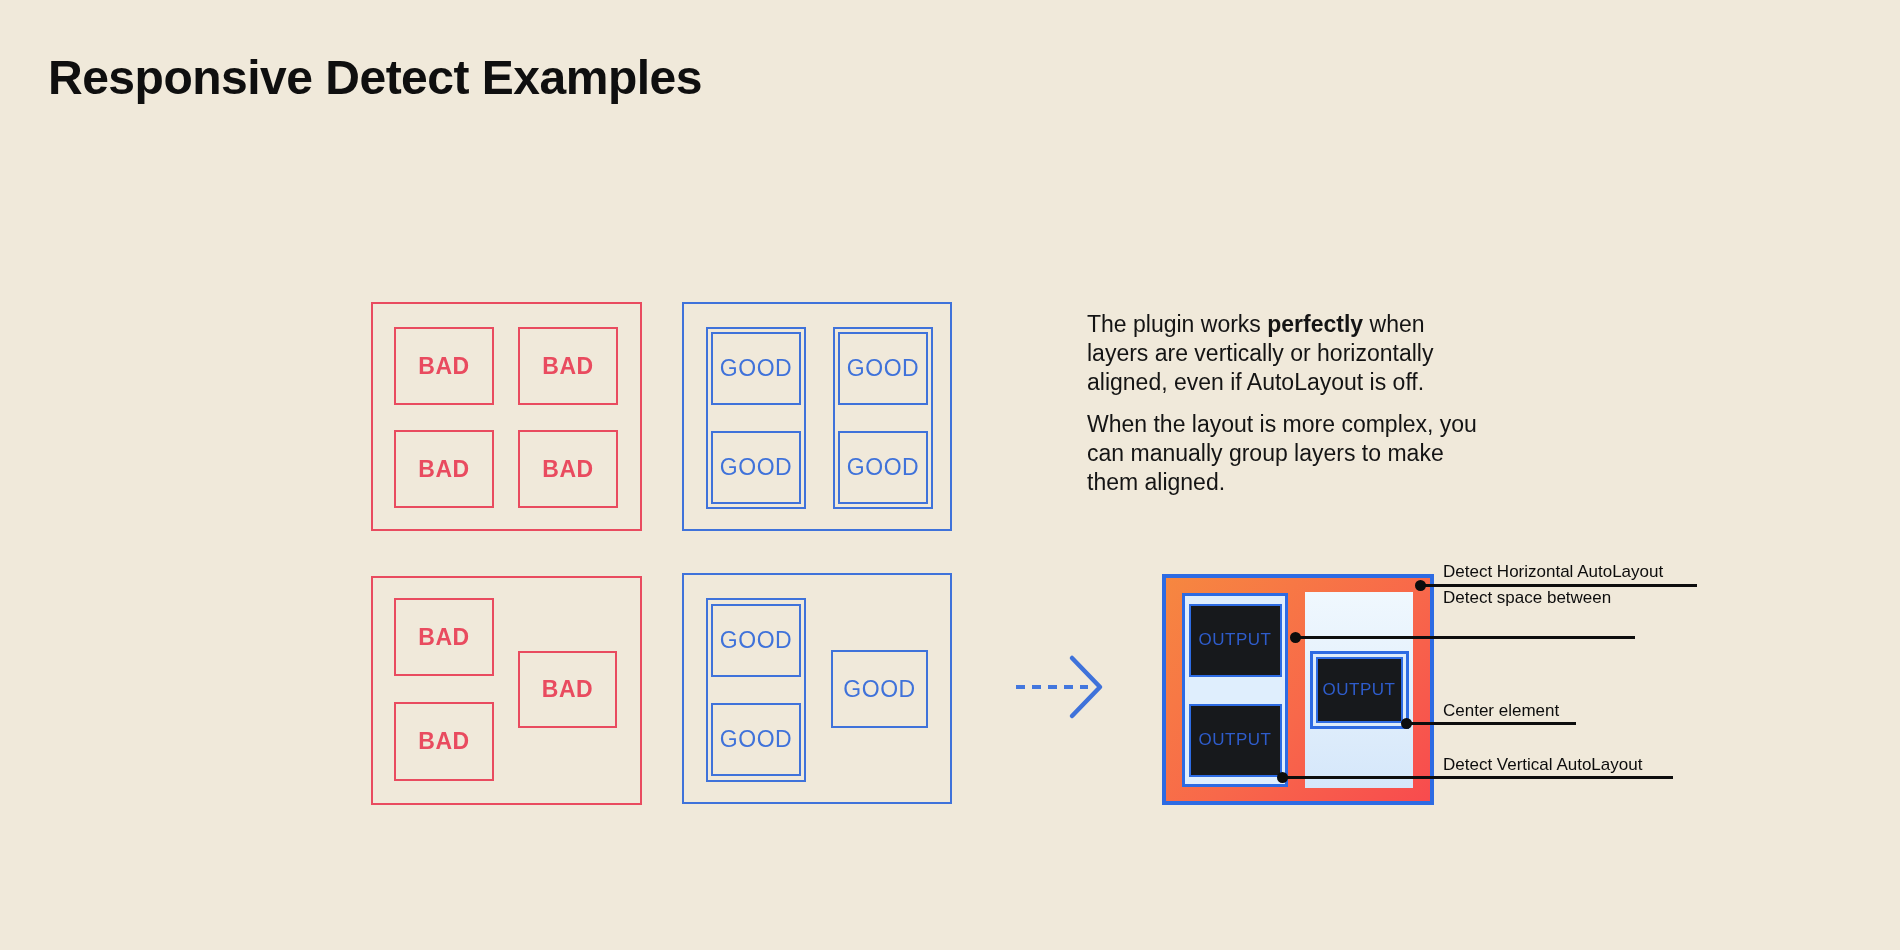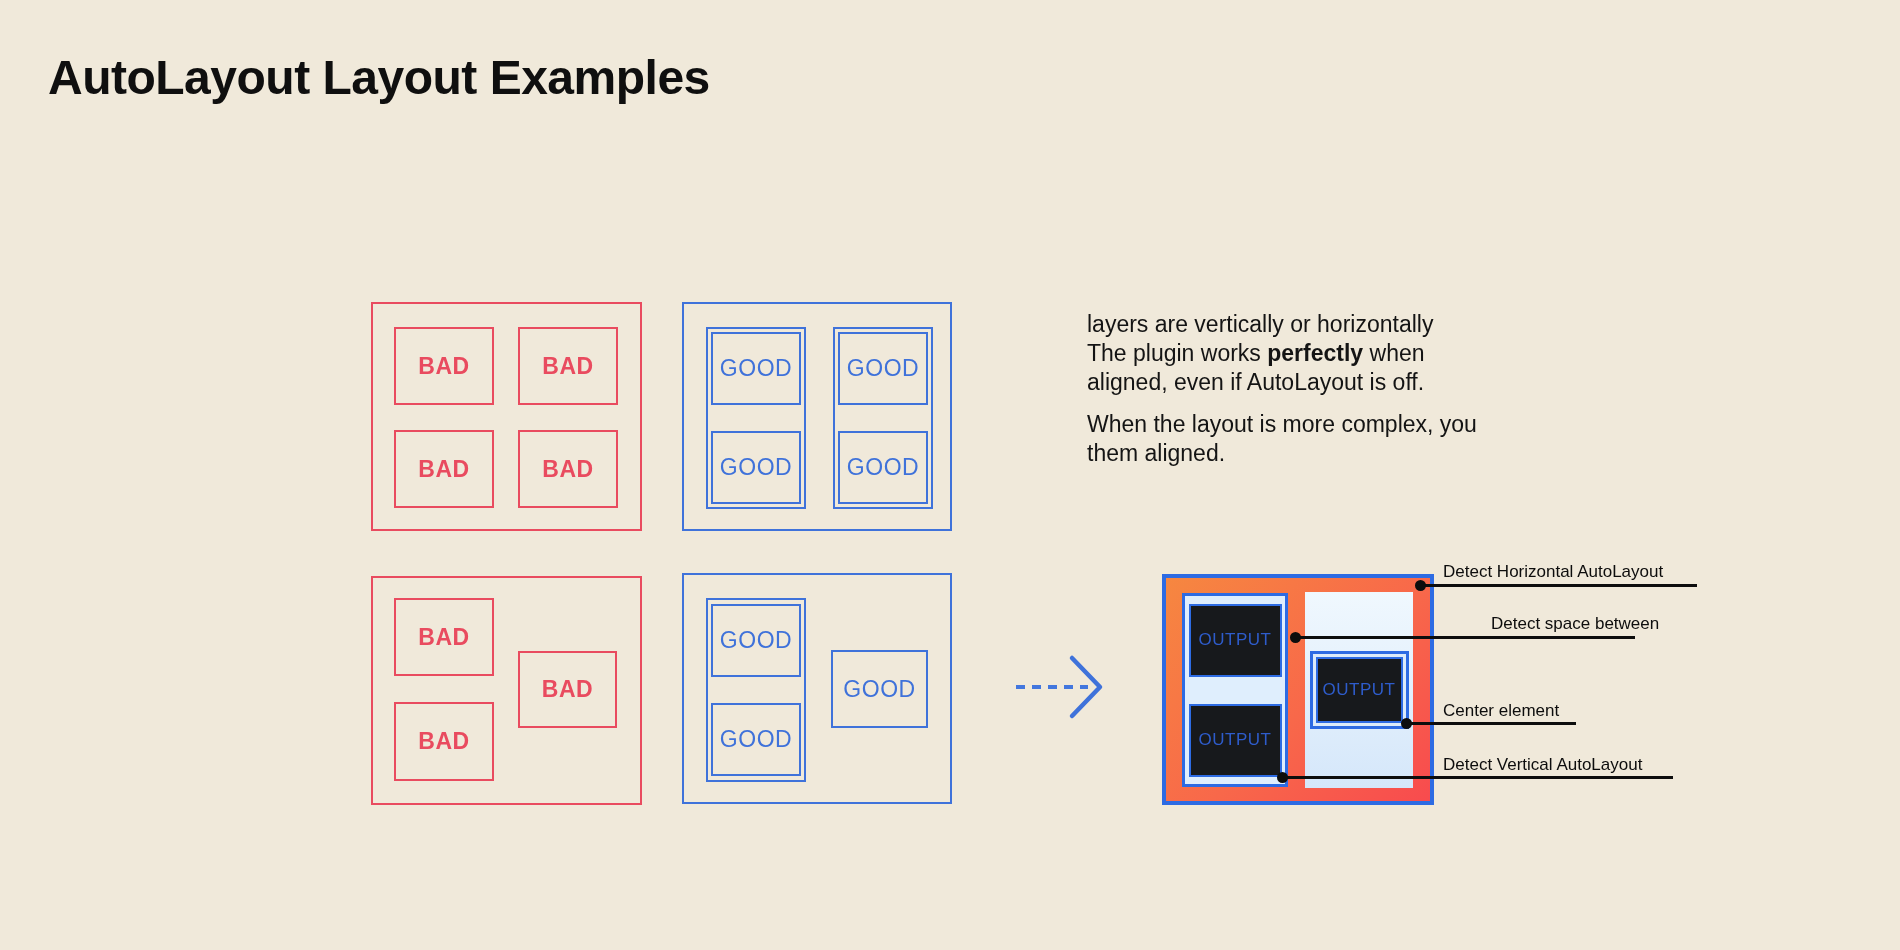--- a/index.html
+++ b/index.html
@@ -98,36 +98,36 @@
     color: #2E5CCB; font-size: 17px; font-weight: 500; letter-spacing: 0.5px;
   }
   .center-wrap {
     width: 99px; height: 78px; border: 3px solid #2D6BE3; background: #DCEBFA;
     padding: 3px; display: flex;
   }
   .center-wrap .out-box { width: 100%; height: 100%; border-width: 2px; }
 
   
   .ann-label { position: absolute; left: 1443px; font-size: 17px; font-weight: 500; color: #0d0d0d; white-space: nowrap; }
-  .al1 { top: 562px; } .al2 { top: 614px; margin-left: 48px; } .al3 { top: 701px; } .al4 { top: 755px; }
+  .al1 { top: 562px; } .al2 { top: 588px; } .al3 { top: 701px; } .al4 { top: 755px; }
   .ann-line { position: absolute; height: 3px; background: #0d0d0d; }
   .ln1 { left: 1421px; top: 584px; width: 276px; }
   .ln2 { left: 1296px; top: 636px; width: 339px; }
   .ln3 { left: 1407px; top: 722px; width: 169px; }
   .ln4 { left: 1283px; top: 776px; width: 390px; }
   .ann-dot { position: absolute; width: 11px; height: 11px; border-radius: 50%; background: #0d0d0d; }
   .dt1 { left: 1415px; top: 580px; } .dt2 { left: 1290px; top: 632px; }
   .dt3 { left: 1401px; top: 718px; } .dt4 { left: 1277px; top: 772px; }
 </style>
 </head>
 <body>
 
 <div>
 
-  <h1 class="page-title">AutoLayout Layout Examples</h1>
+  <h1 class="page-title">Responsive Detect Examples</h1>
 
   <div class="group red" id="bad1">
     <div class="bad-box p1">BAD</div>
     <div class="bad-box p2">BAD</div>
     <div class="bad-box p3">BAD</div>
     <div class="bad-box p4">BAD</div>
   </div>
 
   <div class="group blue" id="good1">
     <div class="good-col colA">
@@ -149,26 +149,27 @@
   <div class="group blue" id="good2">
     <div class="good-col colA">
       <div class="good-box">GOOD</div>
       <div class="good-box">GOOD</div>
     </div>
     <div class="good-box lone">GOOD</div>
   </div>
 
   <div class="description">
     <p>
+      <span class="dline"><span>The plugin works </span><strong>perfectly</strong><span> when</span></span>
       <span class="dline">layers are vertically or horizontally</span>
-      <span class="dline"><span>The plugin works </span><strong>perfectly</strong><span> when</span></span>
       <span class="dline">aligned, even if AutoLayout is off.</span>
     </p>
     <p>
       <span class="dline">When the layout is more complex, you</span>
+      <span class="dline">can manually group layers to make</span>
       <span class="dline">them aligned.</span>
     </p>
   </div>
 
   <svg class="arrow-svg" width="95" height="70" viewBox="0 0 95 70">
     <line x1="4" y1="35" x2="76" y2="35" stroke="#4377DE" stroke-width="4" stroke-dasharray="9 7"></line>
     <polyline points="60,6 88,35 60,64" fill="none" stroke="#3F72DA" stroke-width="4.5" stroke-linecap="round" stroke-linejoin="round"></polyline>
   </svg>
 
   <div class="output-frame">

